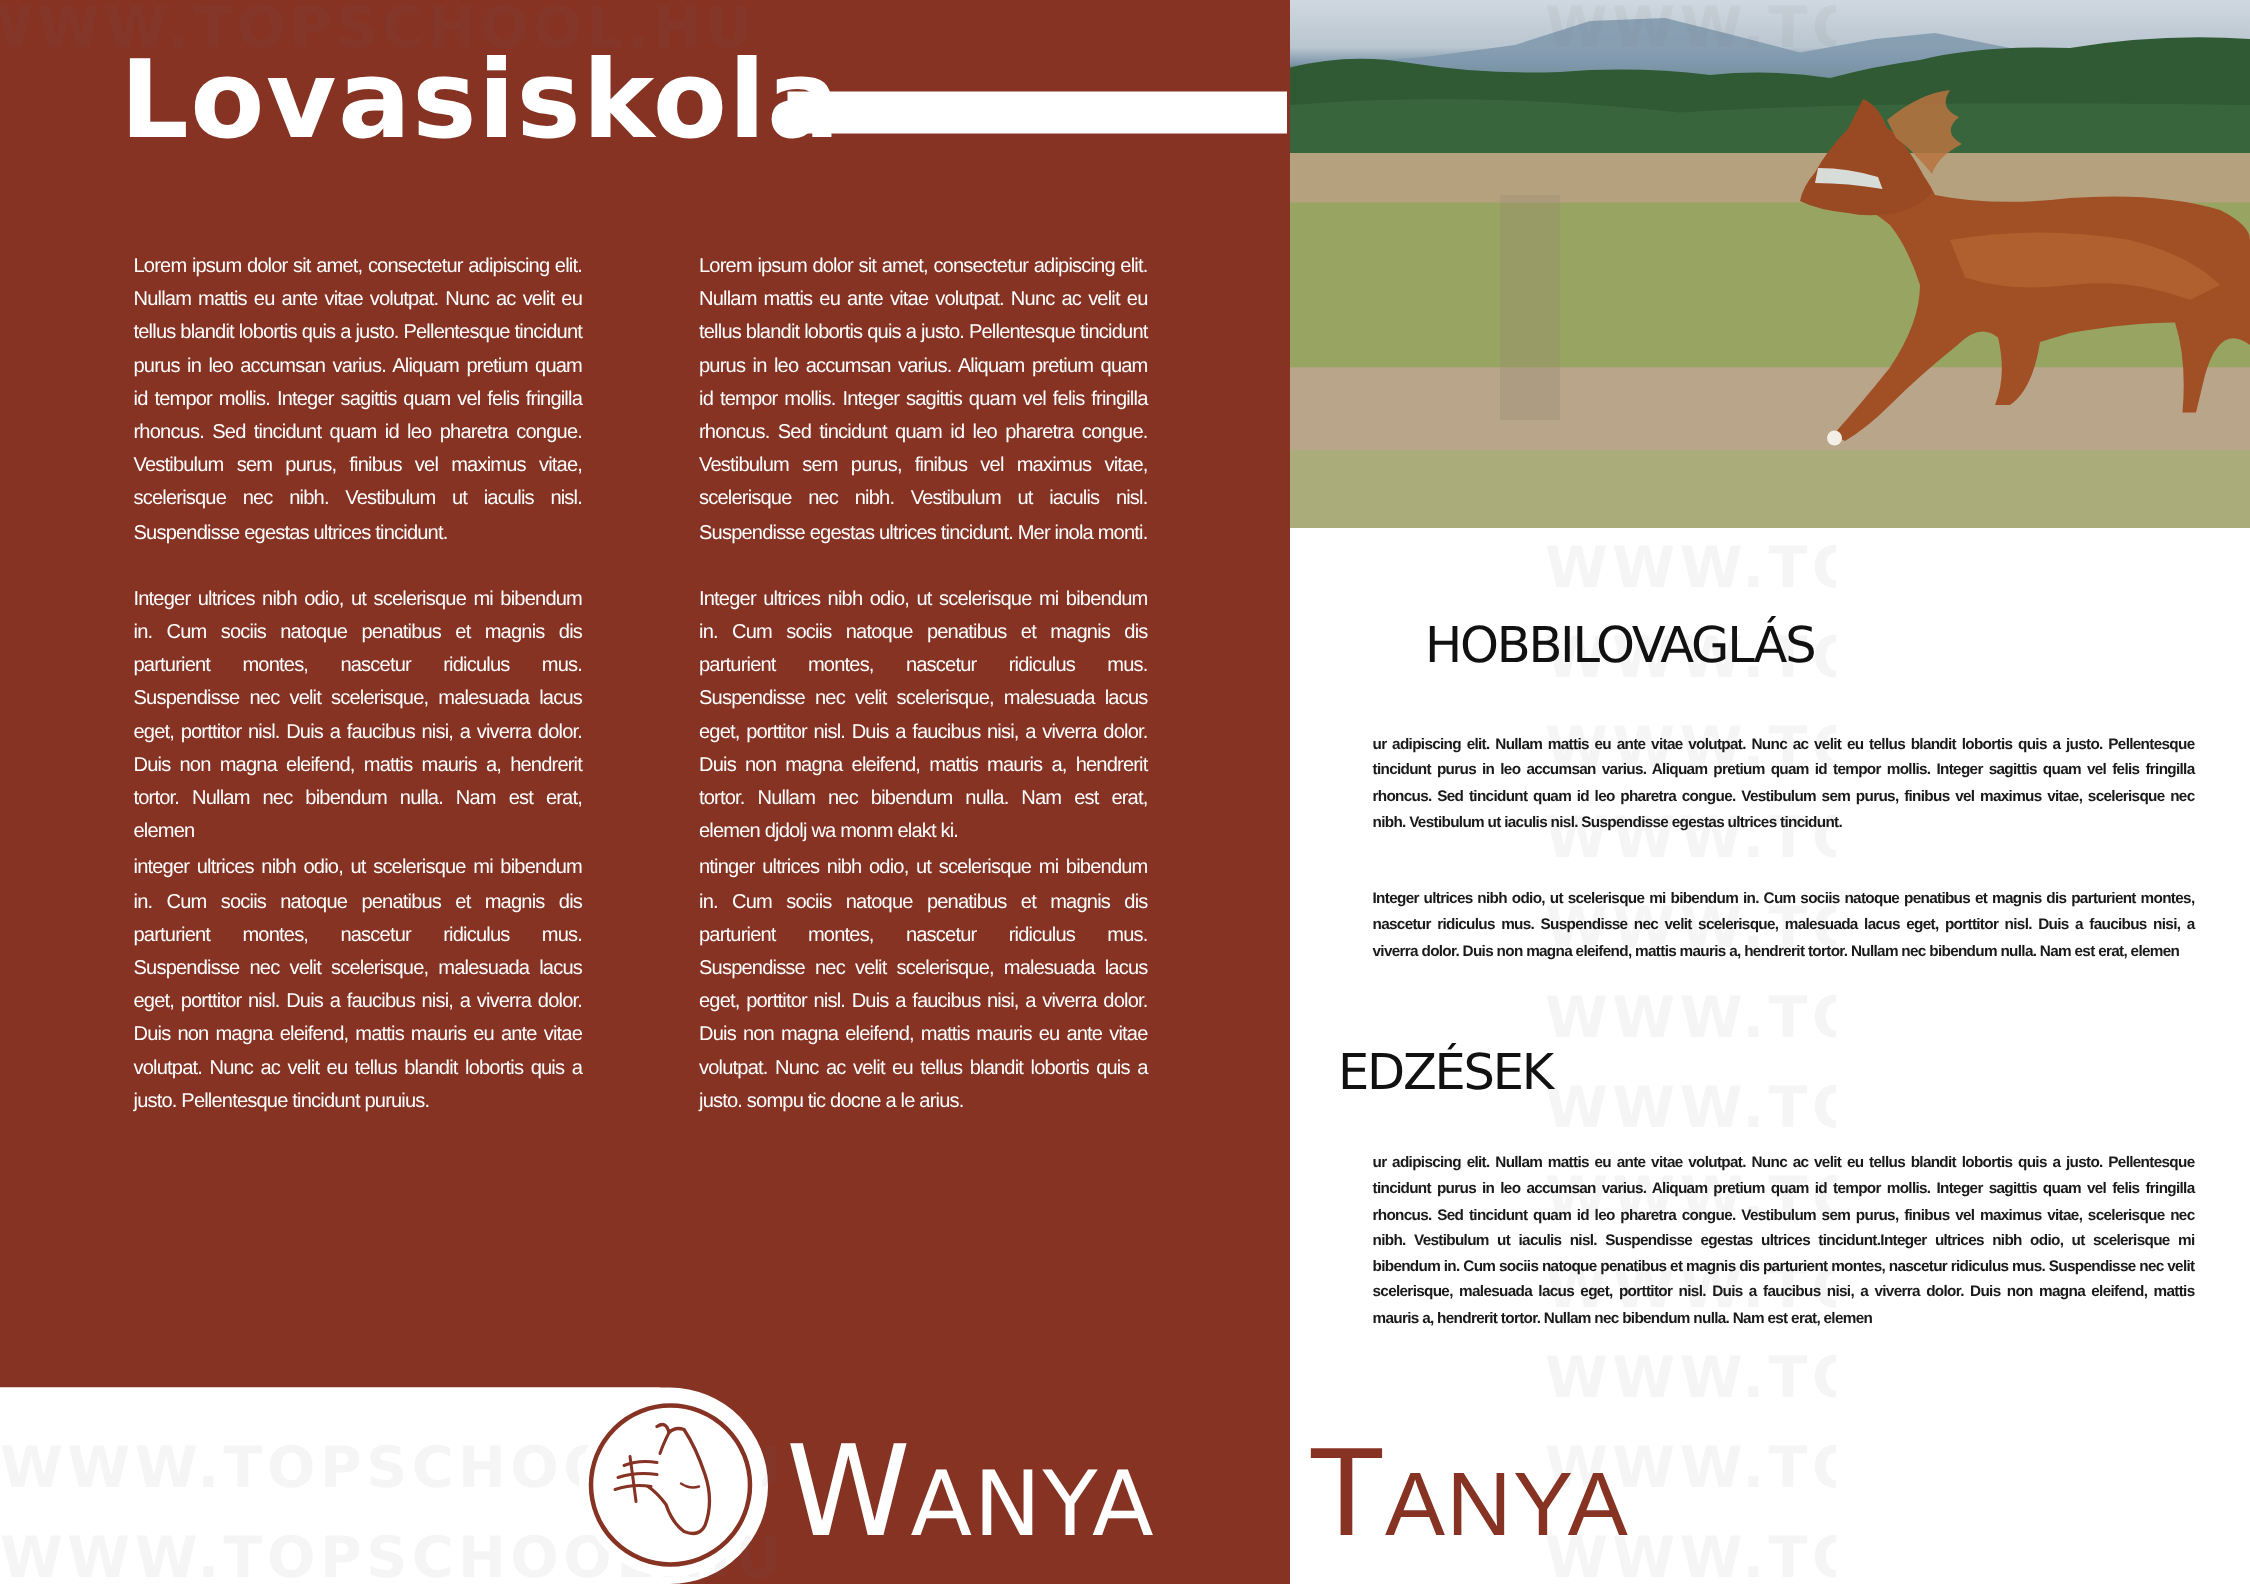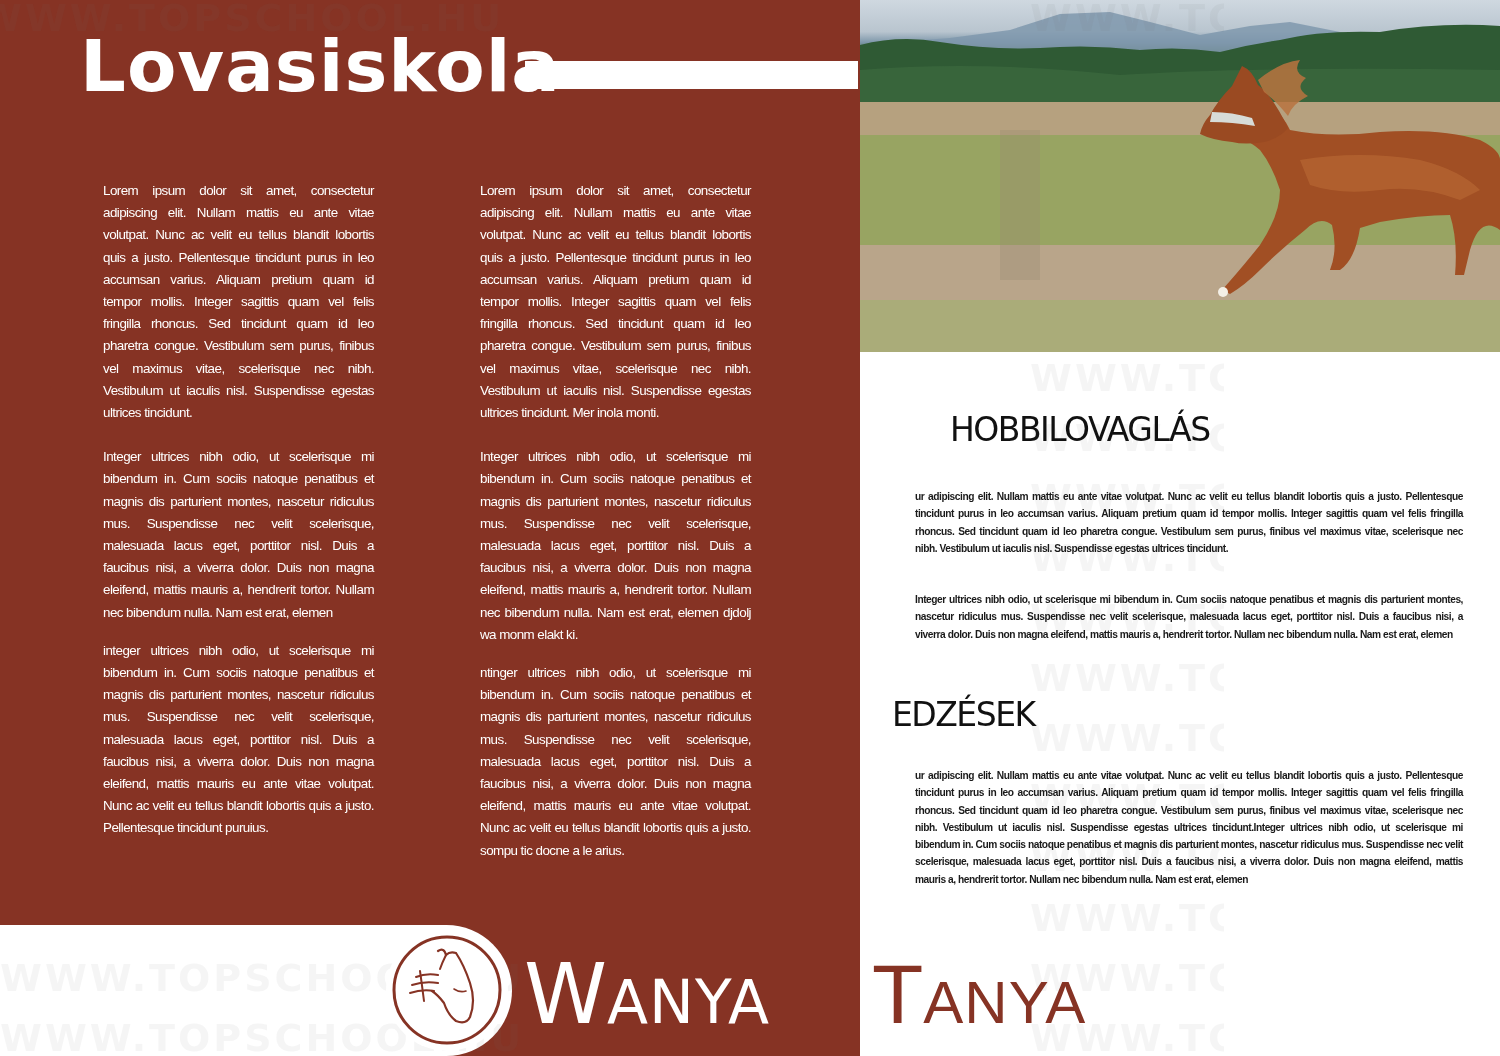--- a/index.html
+++ b/index.html
@@ -32,21 +32,21 @@
     position: absolute; left: 525px; top: 61px; width: 333px; height: 28px;
     background: #ffffff;
   }
   .col {
     position: absolute; width: 303px;
     color: #ffffff;
     font-family: "Liberation Sans", sans-serif;
     font-size: 13.4px; line-height: 22.2px;
     text-align: justify; letter-spacing: -0.55px;
   }
-  .col p { margin: 16px; }
+  .col p { margin: 2px; }
   .col p.gap { margin-top: 22px; }
   .col-left { left: 87px; top: 164px; }
   .col-right { left: 464px; top: 164px; }
 
   .photo {
     position: absolute; left: 860px; top: 0; width: 640px; height: 352px;
     overflow: hidden;
     background: linear-gradient(#cfd8e0 0%, #b9c5cf 9%, #7f98ab 12%, #3d6440 15%, #2f5432 26%, #a99577 30%, #b7a685 33%, #8fa65a 42%, #7f9a4c 60%, #b8a488 75%, #bfae90 85%, #9fb070 92%, #b6a585 100%);
   }
   .photo svg { position: absolute; left: 0; top: 0; }

